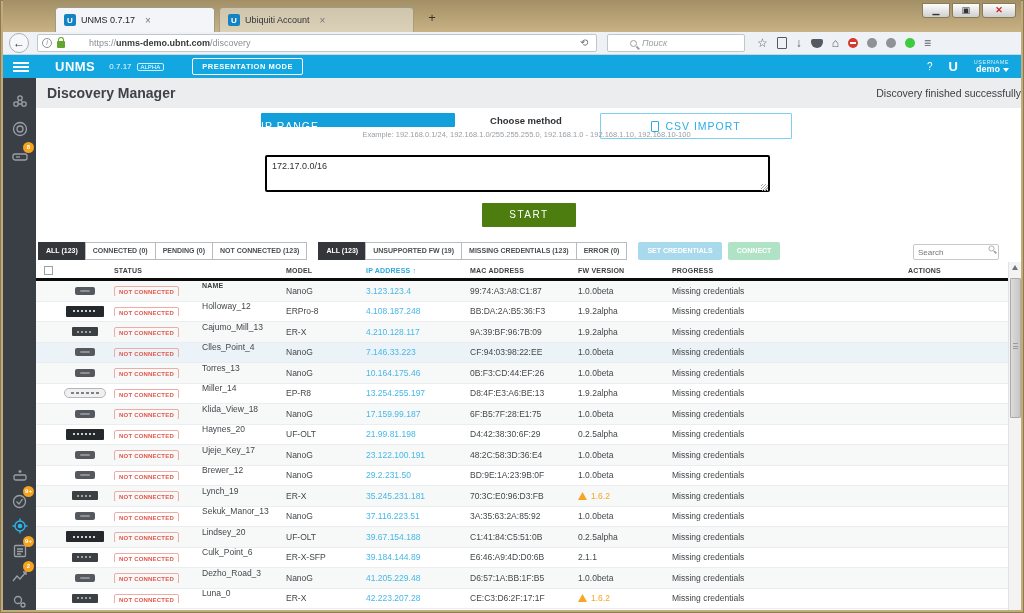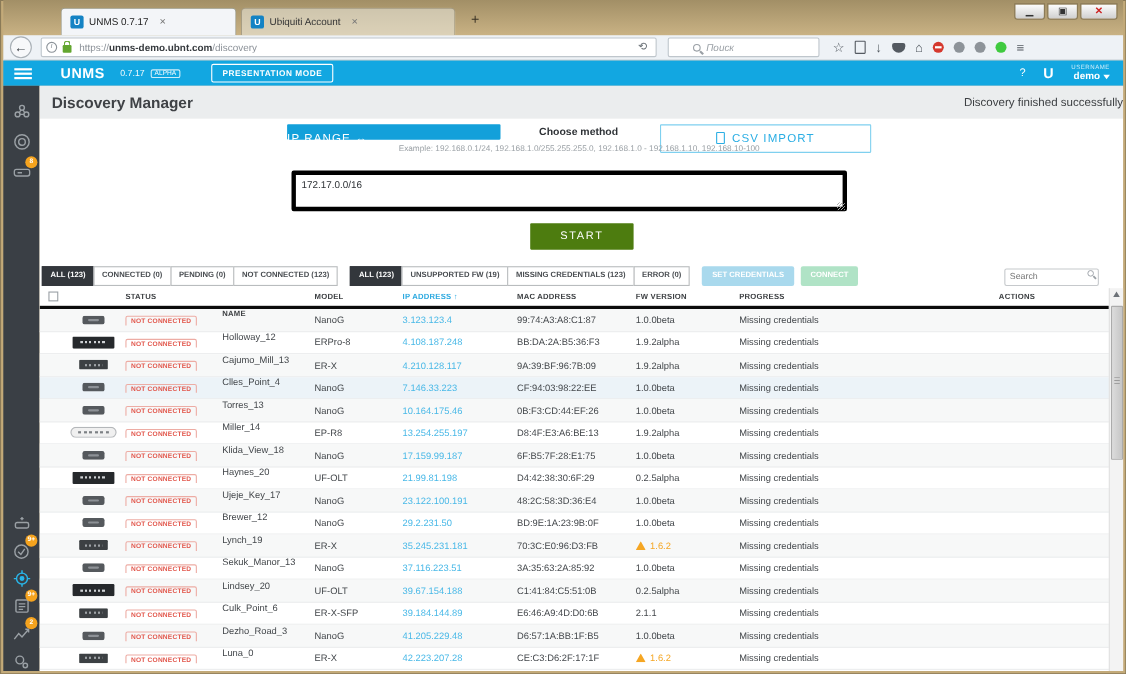--- a/index.html
+++ b/index.html
@@ -25,21 +25,21 @@
             border-bottom:1px solid #cdd4da; display:flex; align-items:center; }
   .backbtn { width:20px; height:20px; border-radius:50%; border:1px solid #a9b0b6; background:#f7f8fa;
              color:#3c4146; font-size:12px; line-height:18px; text-align:center; margin-left:6px; }
   .urlbar { display:flex; align-items:center; height:18px; width:560px; margin-left:8px; background:#fff;
             border:1px solid #bfc6cc; border-radius:2px; padding:0 4px; }
   .infoicon { width:10px; height:10px; border:1px solid #8b9298; border-radius:50%; color:#8b9298; font-size:7px;
               line-height:8px; text-align:center; font-style:italic; }
   .lockicon { width:8px; height:7px; background:#63a62f; border-radius:1px; margin:3px 4px 0 5px; position:relative; }
   .lockicon::before { content:""; position:absolute; top:-4px; left:1px; width:4px; height:4px;
                       border:1.5px solid #63a62f; border-bottom:none; border-radius:3px 3px 0 0; }
-  .urltext { flex:1; font-size:9px; color:#8a9097; margin-left:3px; white-space:nowrap; overflow:hidden; }
+  .urltext { flex:1; font-size:9px; color:#8a9097; margin-left:20px; white-space:nowrap; overflow:hidden; }
   .urltext b { color:#35393d; font-weight:bold; }
   .reload { width:12px; height:12px; color:#6b7278; font-size:10px; line-height:12px; }
   .searchbar { display:flex; align-items:center; height:18px; width:138px; margin-left:10px; background:#fff;
                border:1px solid #bfc6cc; border-radius:2px; padding:0 22px; }
   .mag { width:7px; height:7px; border:1.5px solid #9aa0a6; border-radius:50%; position:relative; }
   .mag::after { content:""; position:absolute; width:4px; height:1.5px; background:#9aa0a6; transform:rotate(45deg);
                 left:5px; top:6px; }
   .searchph { font-size:9px; font-style:italic; color:#9aa0a6; margin-left:5px; }
   .navicons { display:flex; align-items:center; margin-left:12px; gap:9px; }
   .ni { font-size:12px; color:#545a61; line-height:14px; }
@@ -80,21 +80,21 @@
   .pagetitle { font-size:14px; font-weight:600; color:#3f4246; margin-left:11px; }
   .statusmsg { position:absolute; left:0; right:0; text-align:right; font-size:10.5px; color:#3c3f42; }
   .panel { position:relative; height:131px; background:#fff; }
   .btn-iprange { position:absolute; left:225px; top:5px; width:194px; height:14px; background:#13a0da; color:#fff;
                  font-size:10.5px; letter-spacing:1px; text-align:left; line-height:26px; border-radius:1px; }
   .choose { position:absolute; left:425px; top:7px; width:130px; text-align:center; font-size:9.5px; font-weight:bold; color:#2e3236; }
   .btn-csv { position:absolute; left:564px; top:5px; width:192px; height:26px; background:#fff; border:1px solid #7fd0ef;
              color:#2baee4; font-size:10.5px; letter-spacing:1px; text-align:center; line-height:24px; border-radius:1px; }
   .csvdoc { display:inline-block; width:8px; height:11px; border:1.2px solid #2baee4; border-radius:1px; margin-right:6px; vertical-align:-2px; }
   .example { position:absolute; left:225px; top:22px; width:531px; text-align:center; font-size:7.5px; color:#9aa0a5; }
-  .ipinput { position:absolute; left:229px; top:47px; width:505px; height:37px; border:4px solid #000000; border-radius:2px;
+  .ipinput { position:absolute; left:229px; top:47px; width:505px; height:37px; border:2px solid #000000; border-radius:2px;
              font-size:9px; color:#2e3236; padding:4px 5px; resize:none; background:#fff; }
   .grip { position:absolute; left:725px; top:76px; width:7px; height:7px;
           background:repeating-linear-gradient(135deg,transparent,transparent 1px,#aaa 1px,#aaa 2px); }
   .btn-start { position:absolute; left:446px; top:95px; width:94px; height:24px; background:#4d7c0f; color:#fff;
                font-size:10px; letter-spacing:1.5px; text-align:center; line-height:24px; border-radius:1px; }
   
   .filterrow { height:23px; display:flex; align-items:center; padding-left:2px; background:#fff; }
   .ftab { height:18px; font-size:7px; font-weight:bold; color:#4a4e52; background:#fff; border:1px solid #b9bcbe;
           padding:0 7px; line-height:16px; margin-right:-1px; }
   .ftab.active { background:#33373c; border-color:#33373c; color:#fff; }

